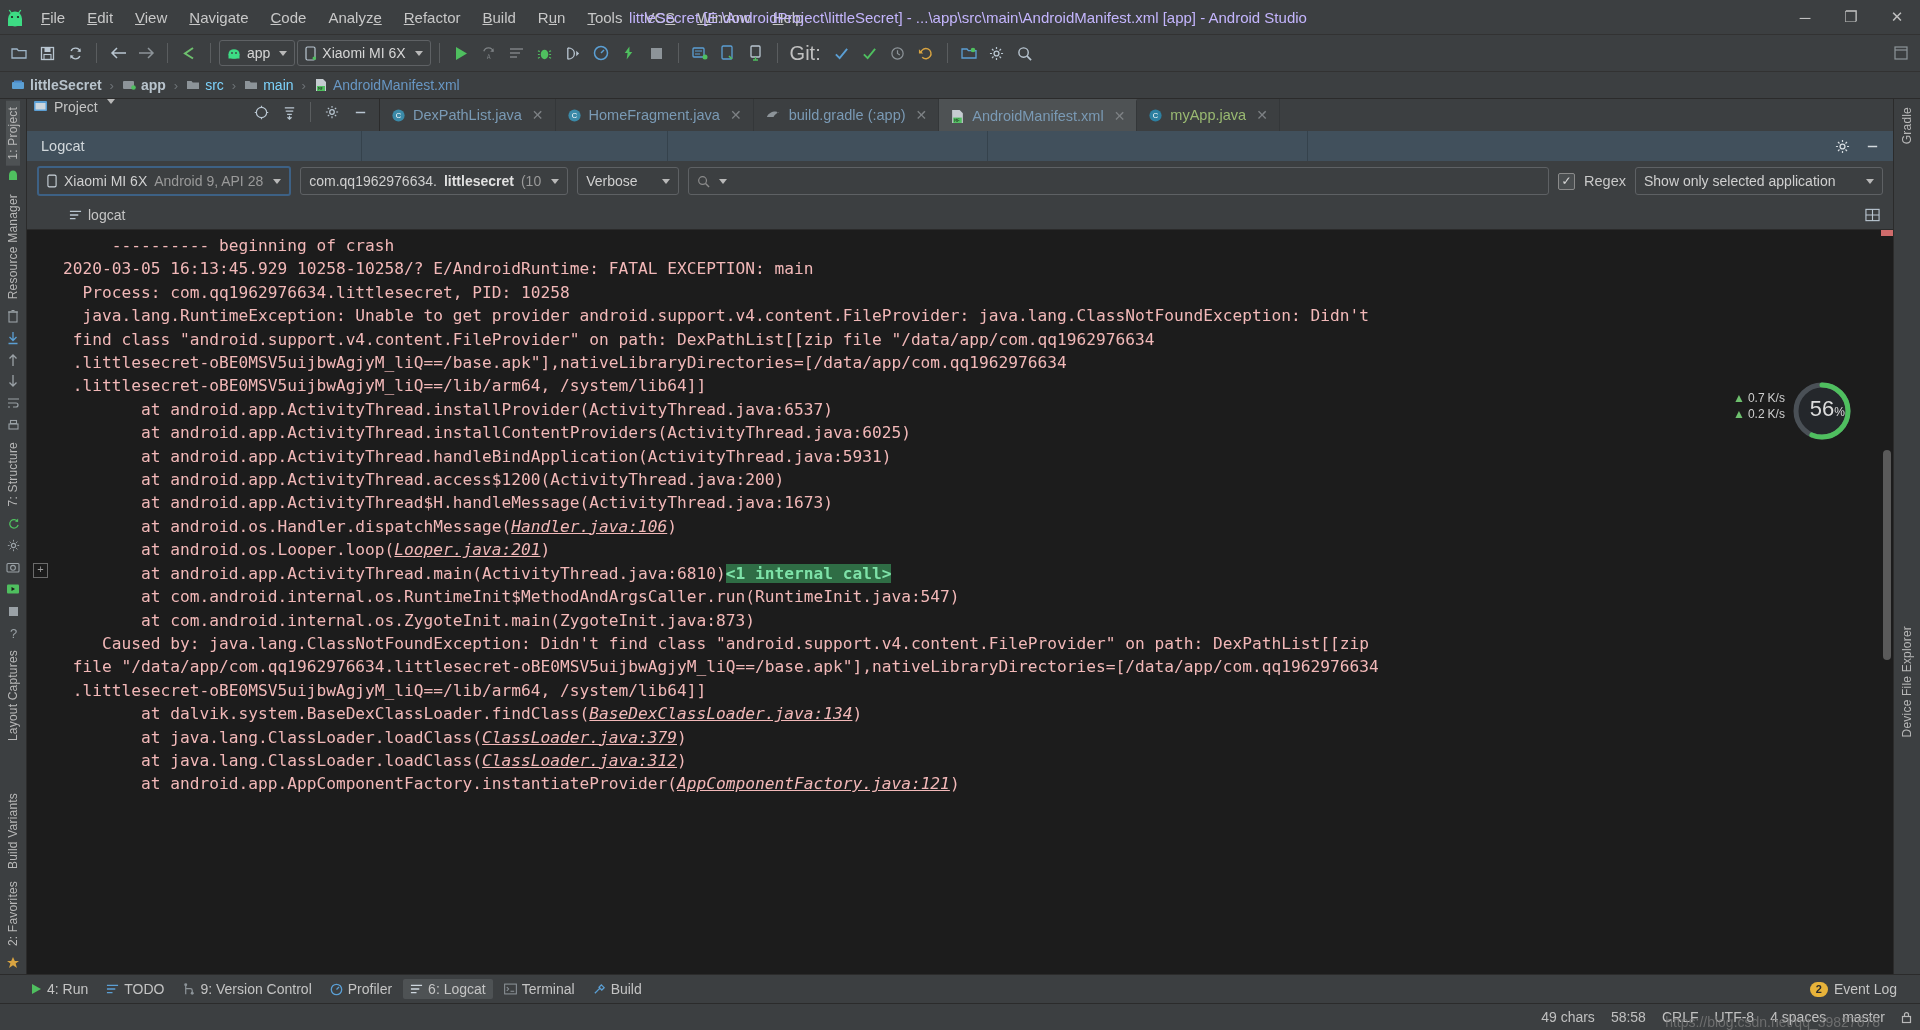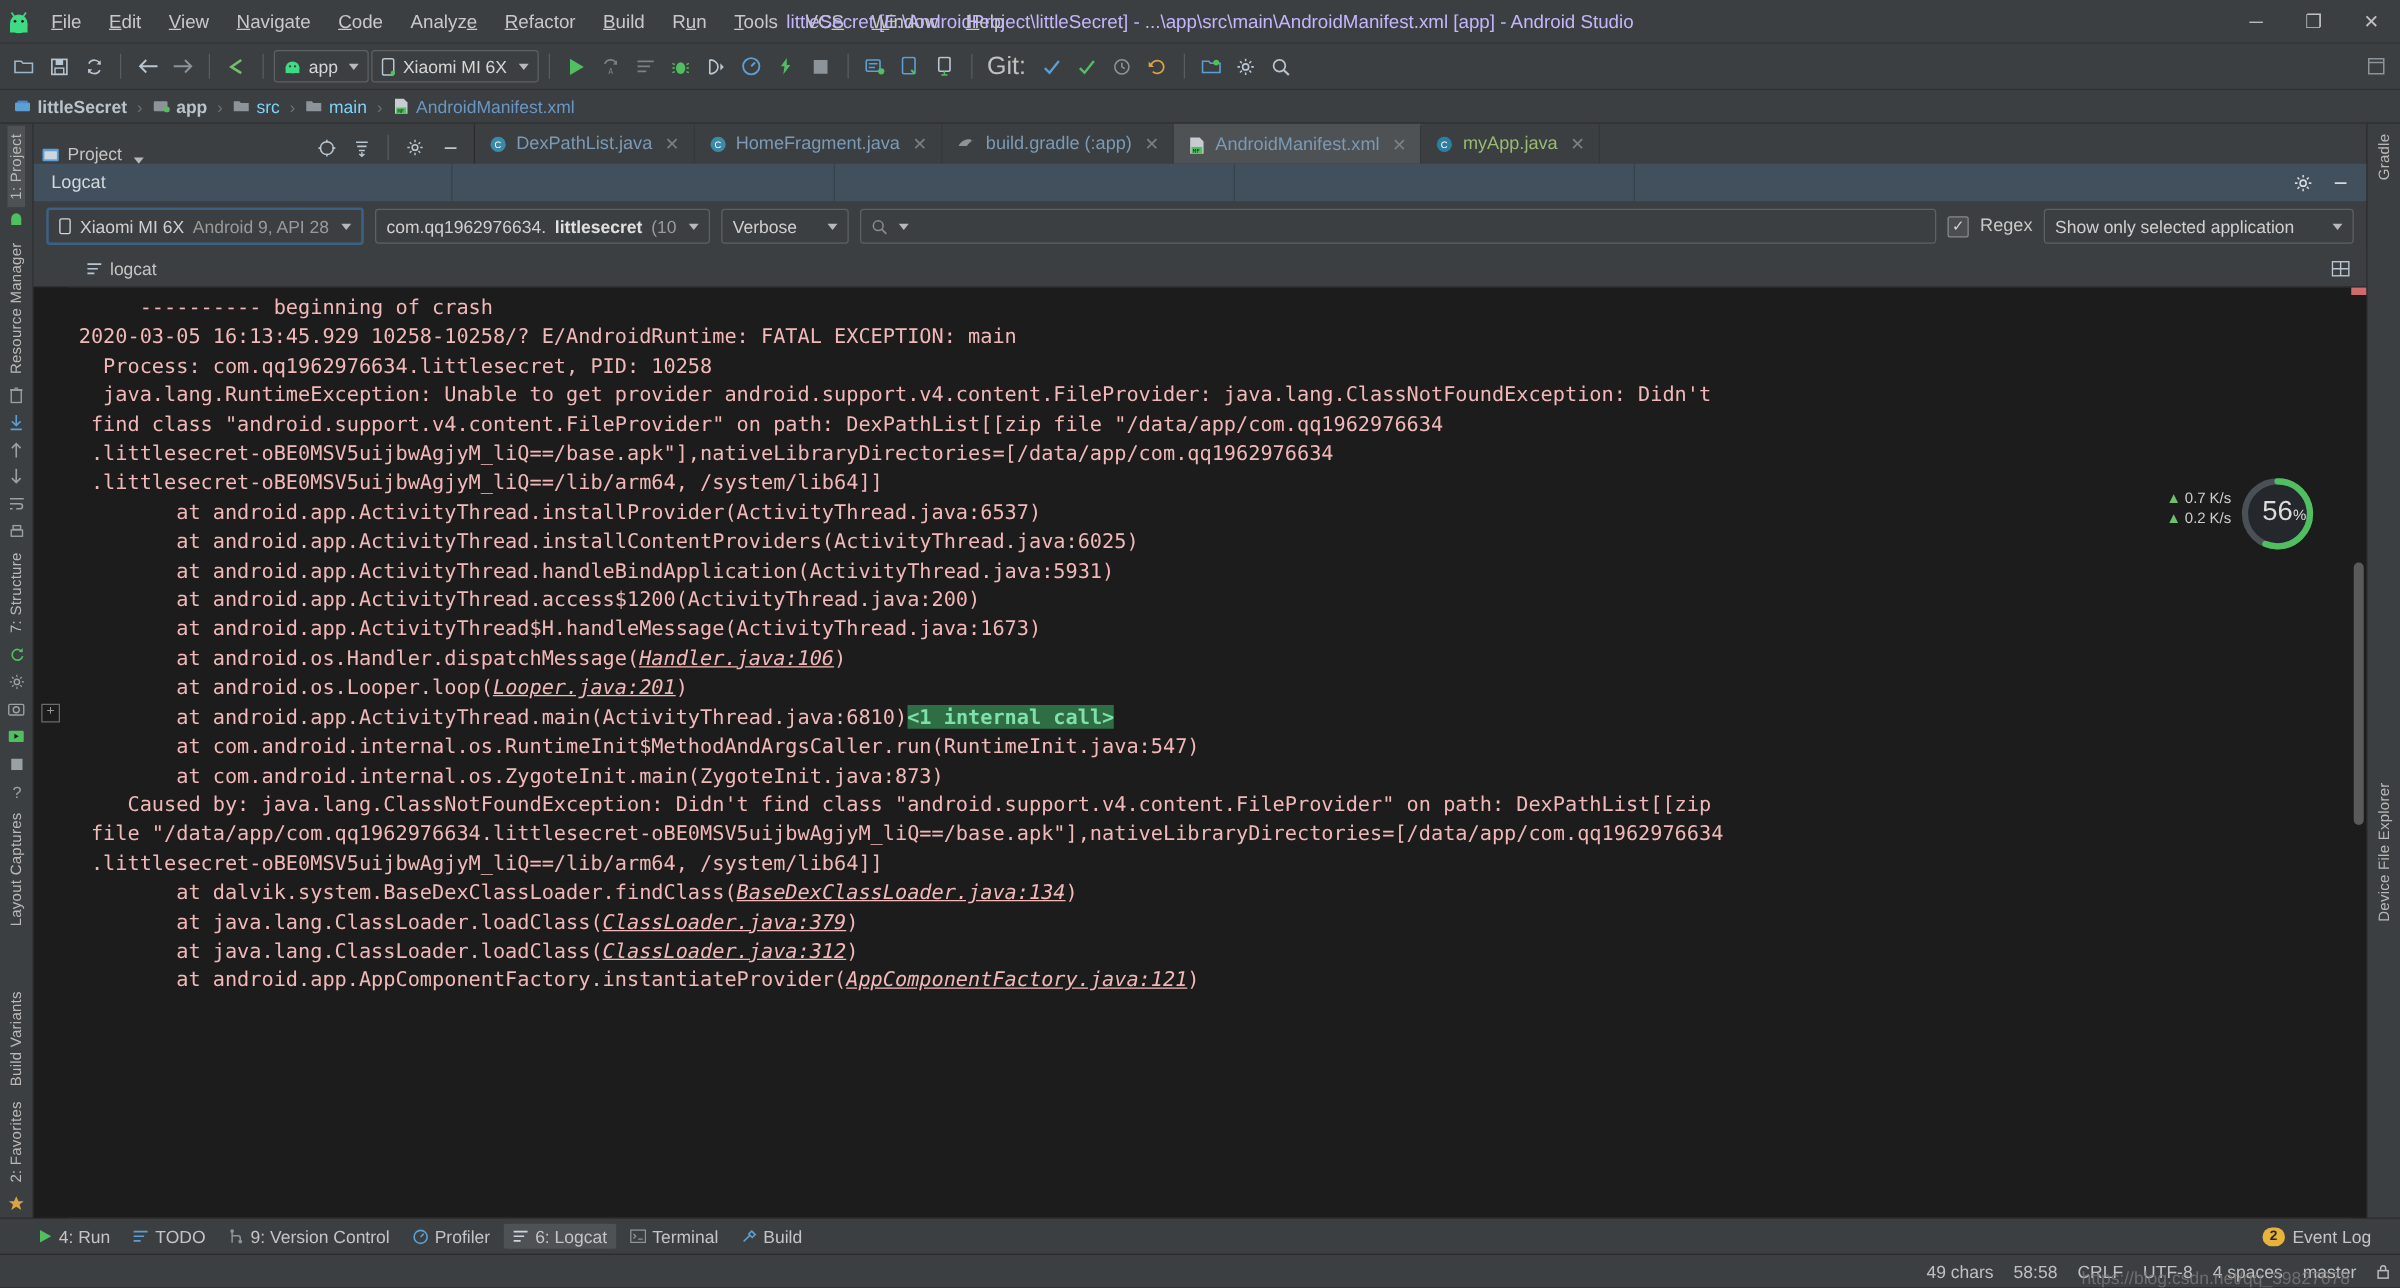--- a/index.html
+++ b/index.html
@@ -47,21 +47,21 @@
   .vtext{writing-mode:vertical-rl;transform:rotate(180deg);font-size:12px;color:#b8b8b8;padding:6px 0;letter-spacing:.2px;white-space:nowrap;}
   .vtext.sel{background:#4e5254;}
   .railicon{width:22px;height:24px;display:flex;align-items:center;justify-content:center;margin:2px 0;}
   .railR{width:26px;flex:0 0 26px;background:#3c3f41;border-left:1px solid #2b2b2b;display:flex;flex-direction:column;align-items:center;padding-top:2px;}
 
   
   .center{flex:1 1 auto;display:flex;flex-direction:column;min-width:0;background:#3c3f41;}
 
   
   .toprow{height:32px;flex:0 0 32px;display:flex;align-items:stretch;background:#3c3f41;}
-  .projbar{width:340px;flex:0 0 340px;display:flex;align-items:flex-end;padding:0 6px;gap:6px;border-right:1px solid #2b2b2b;}
+  .projbar{width:340px;flex:0 0 340px;display:flex;align-items:flex-start;padding:0 6px;gap:6px;border-right:1px solid #2b2b2b;}
   .projlabel{font-size:14px;color:#c4c4c4;}
   .projtools{margin-left:auto;display:flex;align-items:center;gap:2px;}
   .tabs{flex:1 1 auto;display:flex;align-items:stretch;overflow:hidden;}
   .tab{display:flex;align-items:center;gap:7px;padding:0 11px;font-size:14.5px;color:#7a9ab5;white-space:nowrap;border-right:1px solid #343739;}
   .tab .xc{color:#7d8184;font-size:14px;margin-left:3px;}
   .tab.active{background:#4e5254;border-top:2px solid #4e5254;}
   .tab.green{color:#9aba72;}
   .tabfiller{flex:1 1 auto;}
 
   

